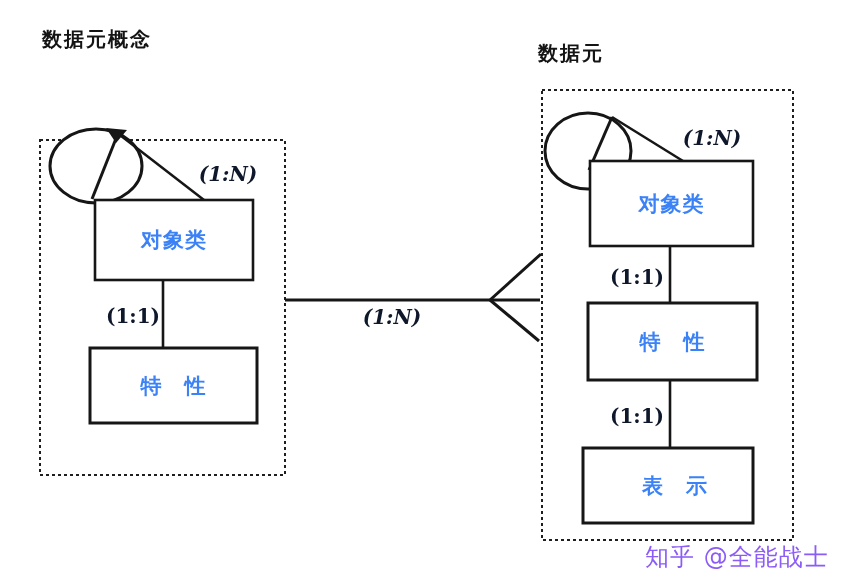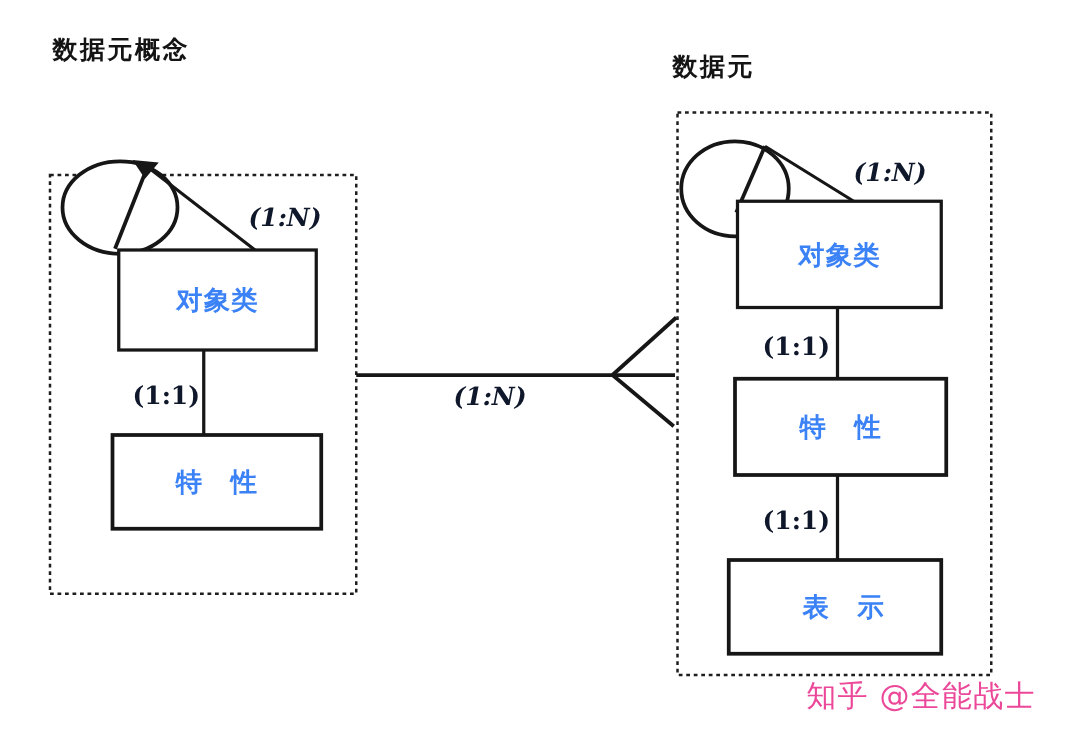--- a/index.html
+++ b/index.html
@@ -33,21 +33,21 @@
   }
   .card.slant { font-style:italic; }
   .card-ln   { left:190px; top:162px; }
   .card-l11  { left:95px;  top:304px; }
   .card-mid  { left:354px; top:305px; }
   .card-rn   { left:674px; top:126px; }
   .card-r11a { left:599px; top:265px; }
   .card-r11b { left:599px; top:404px; }
   .watermark {
     position:absolute; left:645px; top:541px; font-size:24px;
-    color:#ec4899; letter-spacing:1px; white-space:nowrap;
+    color:#8b5cf6; letter-spacing:1px; white-space:nowrap;
   }
 </style>
 </head>
 <body>
 
 <div class="diagram">
 
   <svg class="layer-svg" viewBox="0 0 854 587">
 
     <rect x="40" y="140" width="245" height="335" fill="none" stroke="#1e1e1e" stroke-width="2" stroke-dasharray="3 3"></rect>

